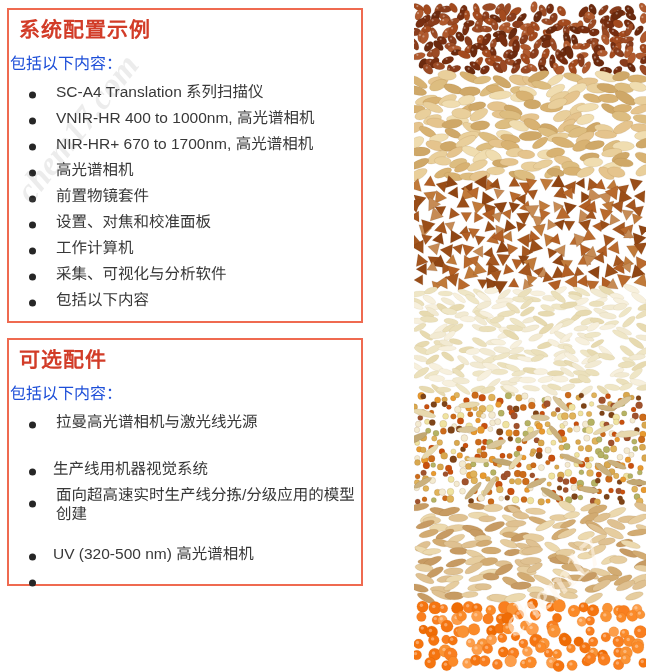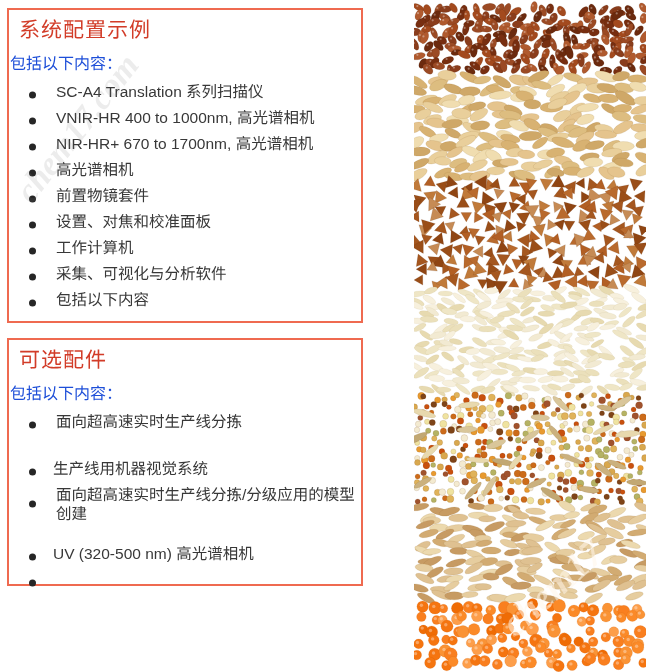--- a/index.html
+++ b/index.html
@@ -10,21 +10,21 @@
   }
   .panel{
     position:absolute;left:7px;width:356px;box-sizing:border-box;
     border:2px solid #ef6a50;background:transparent;z-index:2;
   }
   #panel-1{top:8px;height:315px;}
   #panel-2{top:338px;height:248px;}
   .panel h2{
     margin:8px 0 0 10px;
     font-family:"Liberation Serif","DejaVu Serif",serif;
-    font-weight:400;font-size:21px;line-height:24px;
+    font-weight:700;font-size:21px;line-height:24px;
     color:#d23c28;letter-spacing:1px;
   }
   .panel .intro{
     margin:14px 0 0 1px;font-size:16px;line-height:16px;color:#1d4ed8;
     font-family:"Liberation Serif","DejaVu Serif",serif;
   }
   .panel ul{list-style:none;margin:10px 0 0 0;padding:0;}
   .panel li{
     position:relative;min-height:26px;display:flex;
     padding-left:47px;padding-right:6px;
@@ -101,21 +101,21 @@
       </li>
     </ul>
 </section>
 
 <section class="panel" id="panel-2">
   <h2>可选配件</h2>
   <p class="intro">包括以下内容：</p>
   <ul>
       <li>
         <span class="dot"></span>
-        <span class="txt">面向超高速实时生产线分拣</span>
+        <span class="txt">拉曼高光谱相机与激光线光源</span>
       </li>
       <li class="spaced">
         <span class="dot"></span>
         <span class="txt">生产线用机器视觉系统</span>
       </li>
       <li>
         <span class="dot"></span>
         <span class="txt">面向超高速实时生产线分拣/分级应用的模型创建</span>
       </li>
       <li class="spaced">

